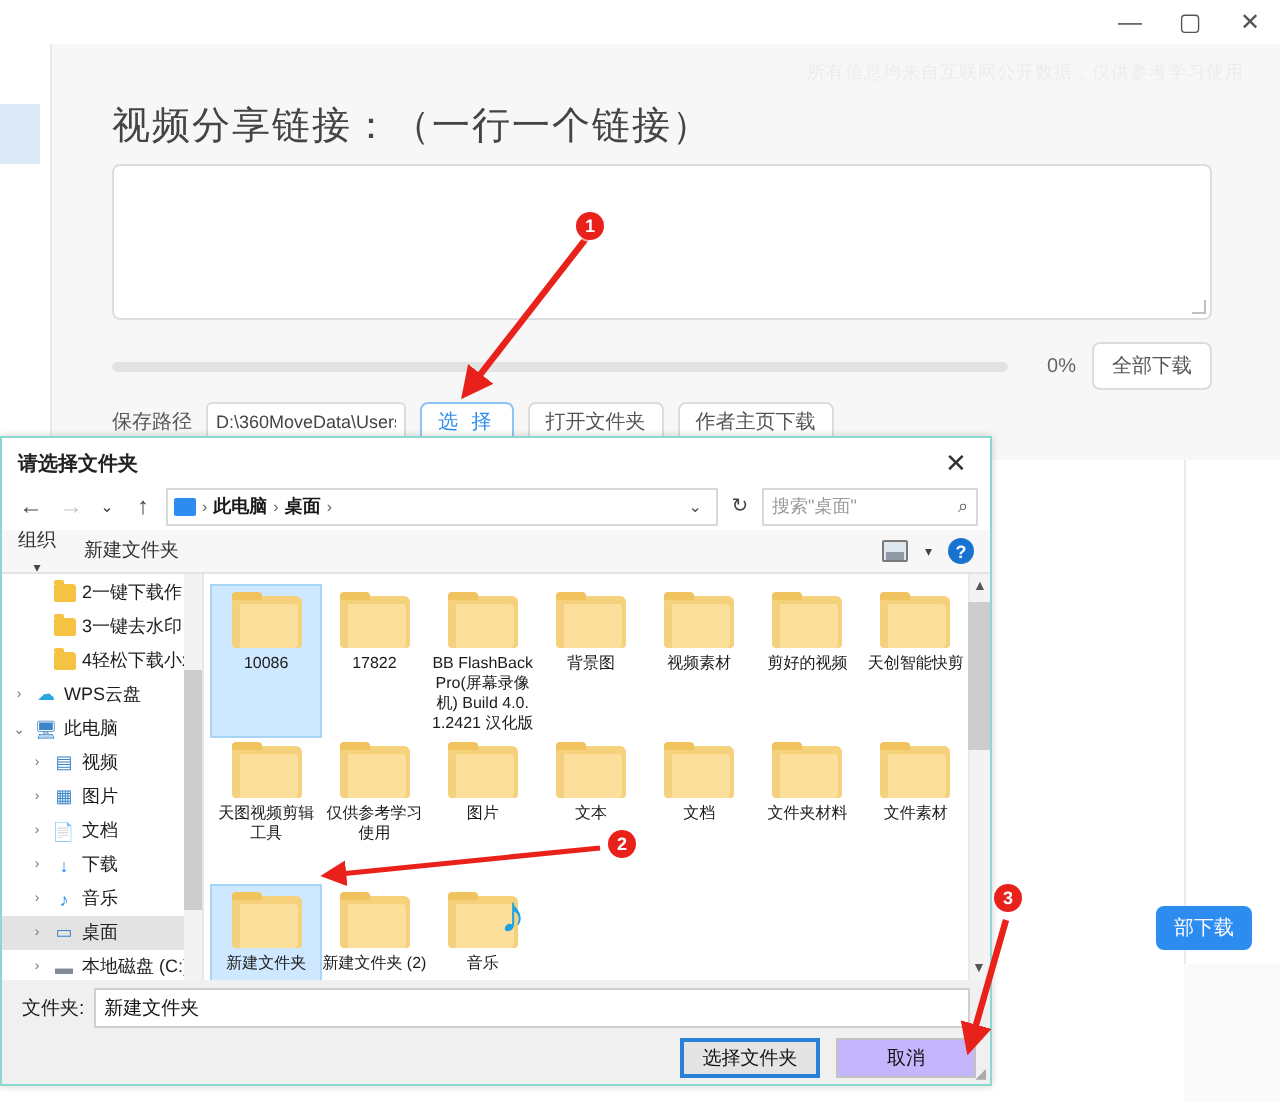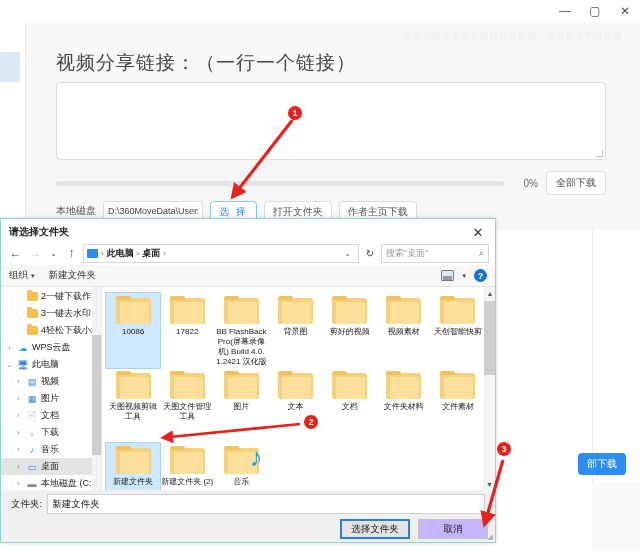--- a/index.html
+++ b/index.html
@@ -137,21 +137,21 @@
     display: flex; align-items: center; padding: 0 4px;
   }
   .search-ph { font-size: 9px; color: #9a9a9a; flex: 1; white-space: nowrap; overflow: hidden; }
   .search-ico { font-size: 9px; color: #555; }
 
   .dlg-toolbar {
     position: absolute; left: 0; top: 46px; width: 100%; height: 22px;
     background: #f7f7f7; border-bottom: 1px solid #e4e4e4;
     display: flex; align-items: center; padding: 0 8px; gap: 14px;
   }
-  .tb-item { font-size: 9.5px; color: #333; display: flex; align-items: center; gap: 3px; }
+  .tb-item { font-size: 9.5px; color: #333; display: flex; align-items: center; gap: 3px; flex-direction: column; }
   .tb-caret { font-size: 7px; color: #444; }
   .tb-right { margin-left: auto; display: flex; align-items: center; gap: 8px; }
   .view-ico {
     width: 13px; height: 11px; border: 1px solid #7a7a7a; background: #dfe7ee;
     border-radius: 1px; position: relative;
   }
   .view-ico::after { content:""; position:absolute; left:1px; top:5px; right:1px; height:4px; background:#8f9aa5; }
   .help-ico {
     width: 13px; height: 13px; border-radius: 50%; background: #1773cf; color: #fff;
     font-size: 9px; font-weight: bold; display: flex; align-items: center; justify-content: center;
@@ -280,21 +280,21 @@
 
       <div class="progress-row">
         <div class="progress-track">
           <div class="progress-fill"></div>
         </div>
         <div class="progress-pct">0%</div>
         <button class="btn-download-all">全部下载</button>
       </div>
 
       <div class="path-row">
-        <span class="path-label">本地磁盘</span>
+        <span class="path-label">保存路径</span>
         <input class="path-input" value="D:\360MoveData\Users\" style="">
         <button class="btn-sm btn-choose">选 择</button>
         <button class="btn-sm">打开文件夹</button>
         <button class="btn-sm">作者主页下载</button>
       </div>
     </div>
   </div>
 
   <div class="right-panel-bg"></div>
   <div class="right-panel-bg2"></div>
@@ -451,53 +451,53 @@
                 <span class="front"></span>
               </div>
               <div class="cell-label">背景图</div>
             </div>
             <div class="cell">
               <div class="folder-ico">
                 <span class="back"></span>
                 <span class="tab"></span>
                 <span class="front"></span>
               </div>
+              <div class="cell-label">视频素材</div>
+            </div>
+            <div class="cell">
+              <div class="folder-ico">
+                <span class="back"></span>
+                <span class="tab"></span>
+                <span class="front"></span>
+              </div>
               <div class="cell-label">剪好的视频</div>
             </div>
             <div class="cell">
               <div class="folder-ico">
                 <span class="back"></span>
                 <span class="tab"></span>
                 <span class="front"></span>
               </div>
-              <div class="cell-label">视频素材</div>
-            </div>
-            <div class="cell">
-              <div class="folder-ico">
-                <span class="back"></span>
-                <span class="tab"></span>
-                <span class="front"></span>
-              </div>
               <div class="cell-label">天创智能快剪</div>
             </div>
             <div class="cell">
               <div class="folder-ico">
                 <span class="back"></span>
                 <span class="tab"></span>
                 <span class="front"></span>
               </div>
               <div class="cell-label">天图视频剪辑工具</div>
             </div>
             <div class="cell">
               <div class="folder-ico">
                 <span class="back"></span>
                 <span class="tab"></span>
                 <span class="front"></span>
               </div>
-              <div class="cell-label">天图文件管理工具</div>
+              <div class="cell-label">仅供参考学习使用</div>
             </div>
             <div class="cell">
               <div class="folder-ico">
                 <span class="back"></span>
                 <span class="tab"></span>
                 <span class="front"></span>
               </div>
               <div class="cell-label">图片</div>
             </div>
             <div class="cell">

